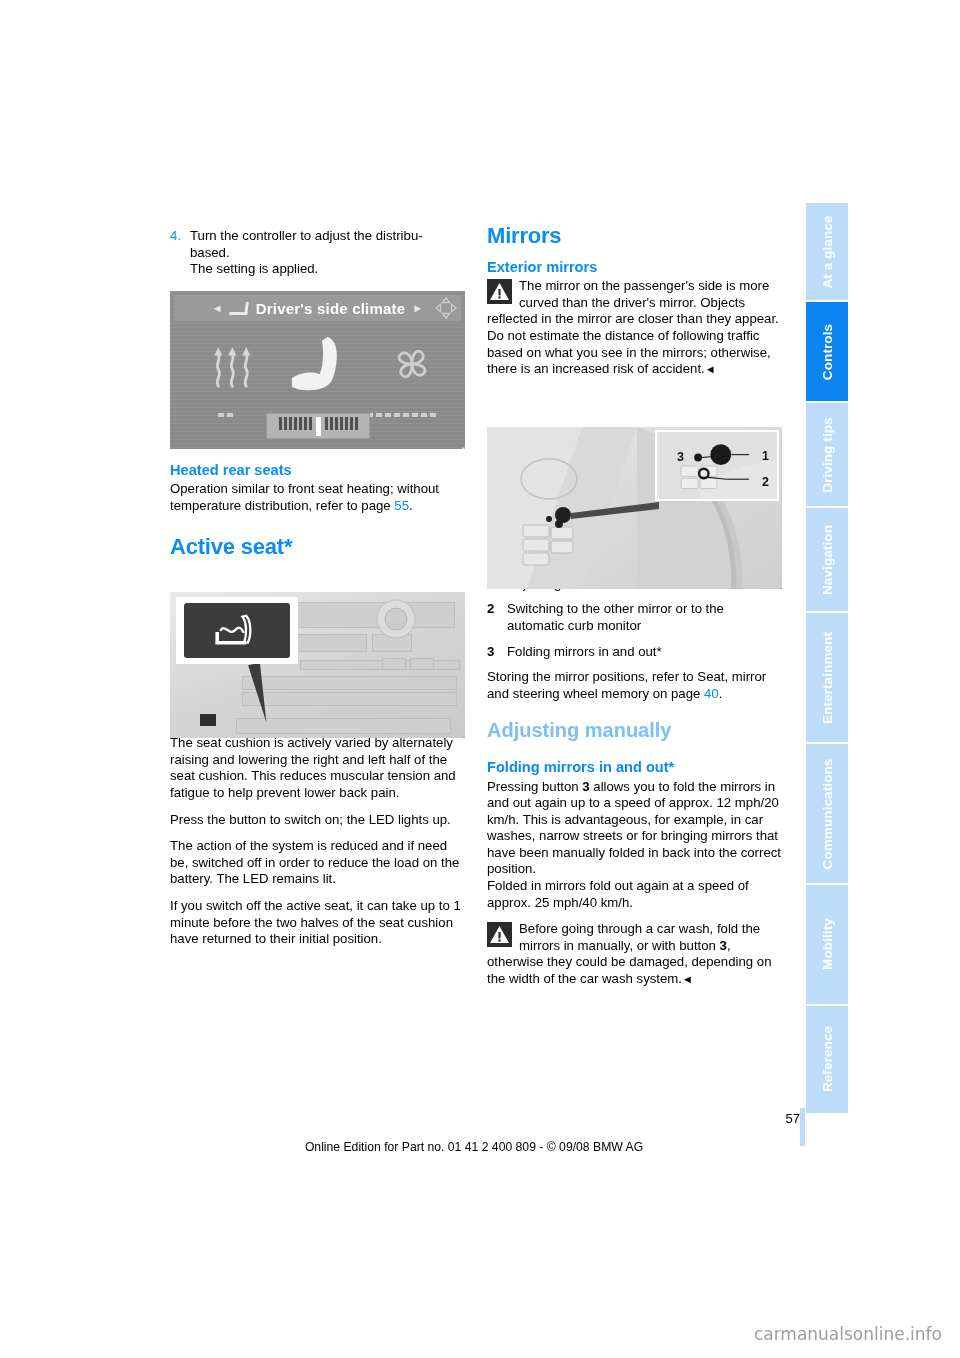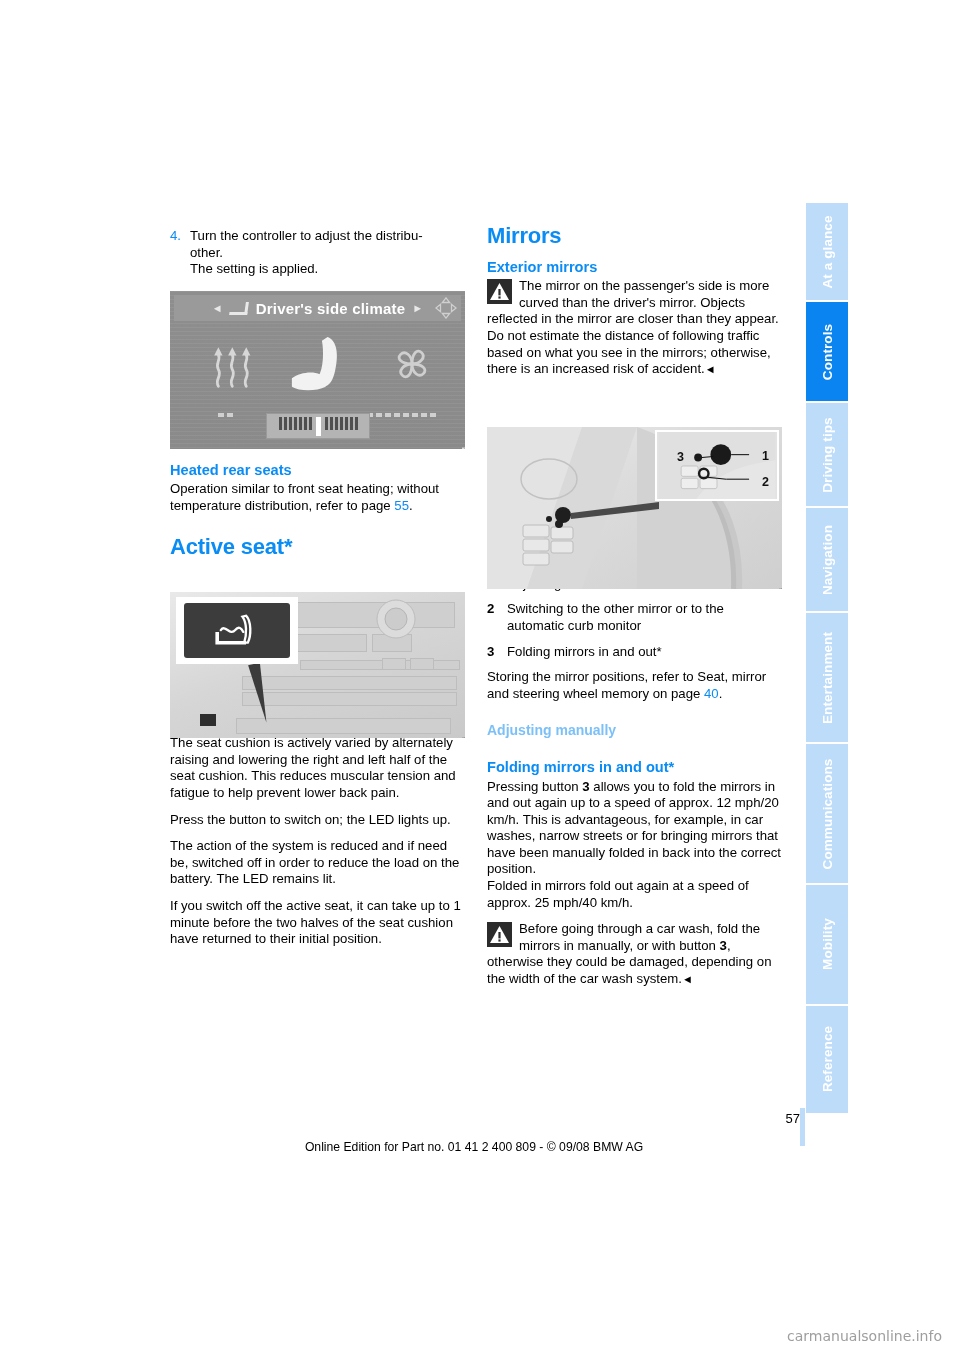--- a/index.html
+++ b/index.html
@@ -59,21 +59,21 @@
     margin: 0 0 14px 0;
   }
   h2.sub {
     color: #0a8cf5;
     font-size: 14.6px;
     font-weight: bold;
     margin: 0 0 3px 0;
   }
   h3.subsub {
     color: #7cc0f8;
-    font-size: 14px;
+    font-size: 20px;
     font-weight: bold;
     margin: 0 0 3px 0;
   }
   p { margin: 0 0 10px 0; }
   p.tight { margin-bottom: 0; }
   .ref { color: #0a8cf5; }
   .blk { font-weight: bold; }
 
   
   .step {
@@ -211,21 +211,21 @@
     position: absolute; left: 800px; top: 1108px;
     width: 5px; height: 38px; background: #bddcfa;
   }
   .imprint {
     position: absolute; left: 0; right: 0; top: 1140px;
     text-align: center; font-size: 12.2px; color: #000;
   }
   .imprint-inner { display:inline-block; margin-left: -12px; }
   .watermark {
     position: absolute; right: 18px; bottom: 14px;
-    font-size: 14px; color: #9e9e9e;
+    font-size: 17px; color: #9e9e9e;
     font-family: "DejaVu Sans", sans-serif;
   }
 </style>
 </head>
 <body>
 
 <div class="page">
 
   <div class="tab-rail">
     <div class="tab" style="height:98px">
@@ -253,21 +253,21 @@
       <span class="tab-label">Reference</span>
     </div>
   </div>
 
   <div class="col col-left">
 
     <div class="step">
       <span class="step-num">4.</span>
       <span class="step-body">
         <span>Turn the controller to adjust the distribu-</span><br>
-        <span>other.</span><br>
+        <span>based.</span><br>
         <span>The setting is applied.</span>
       </span>
     </div>
 
     <div style="height:172px"></div>
 
     <h2 class="sub">Heated rear seats</h2>
     <p><span>Operation similar to front seat heating; without temperature distribution, refer to page </span><span class="ref">55</span><span>.</span></p>
 
     <h1 class="sec" style="margin-top:24px">Active seat*</h1>

